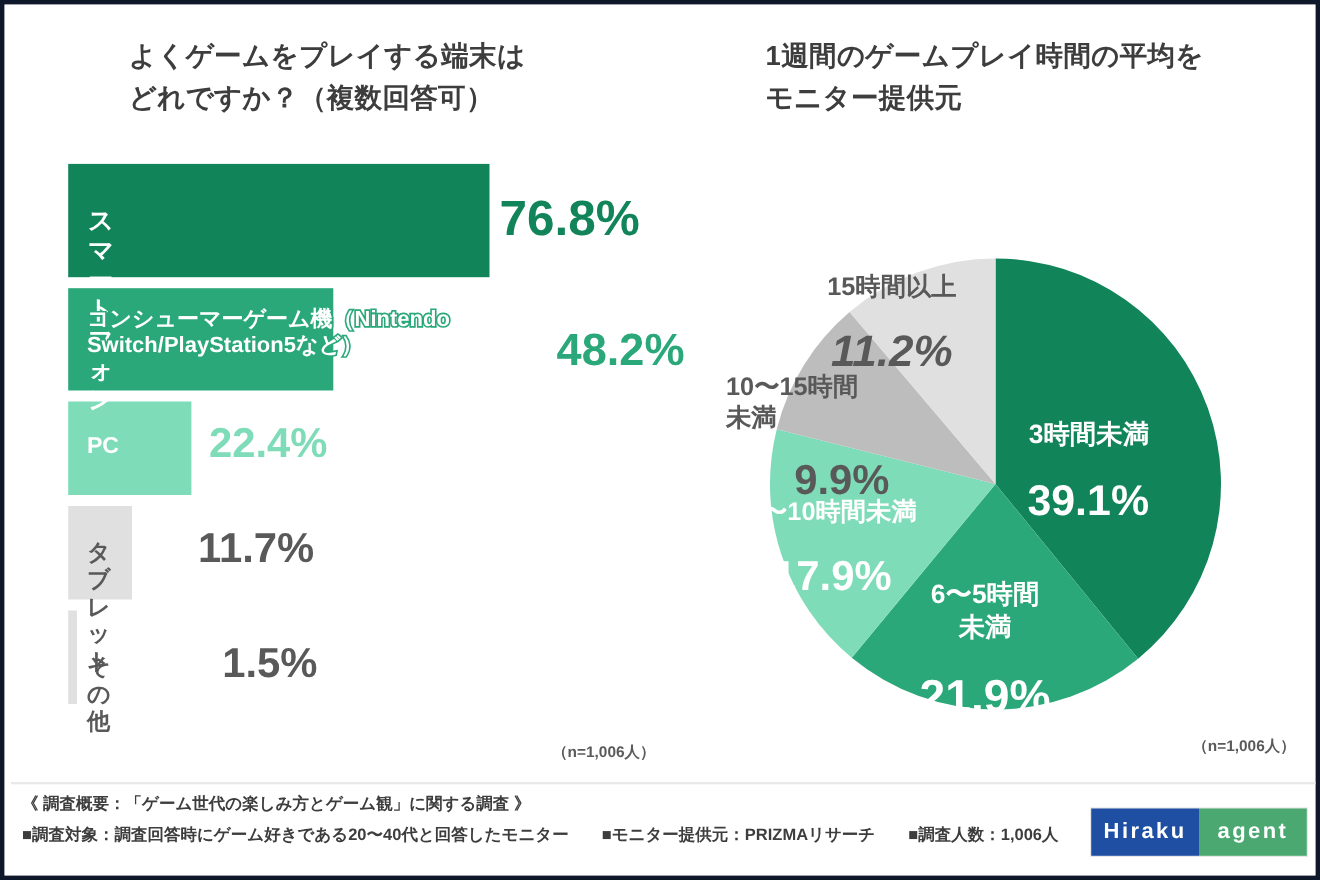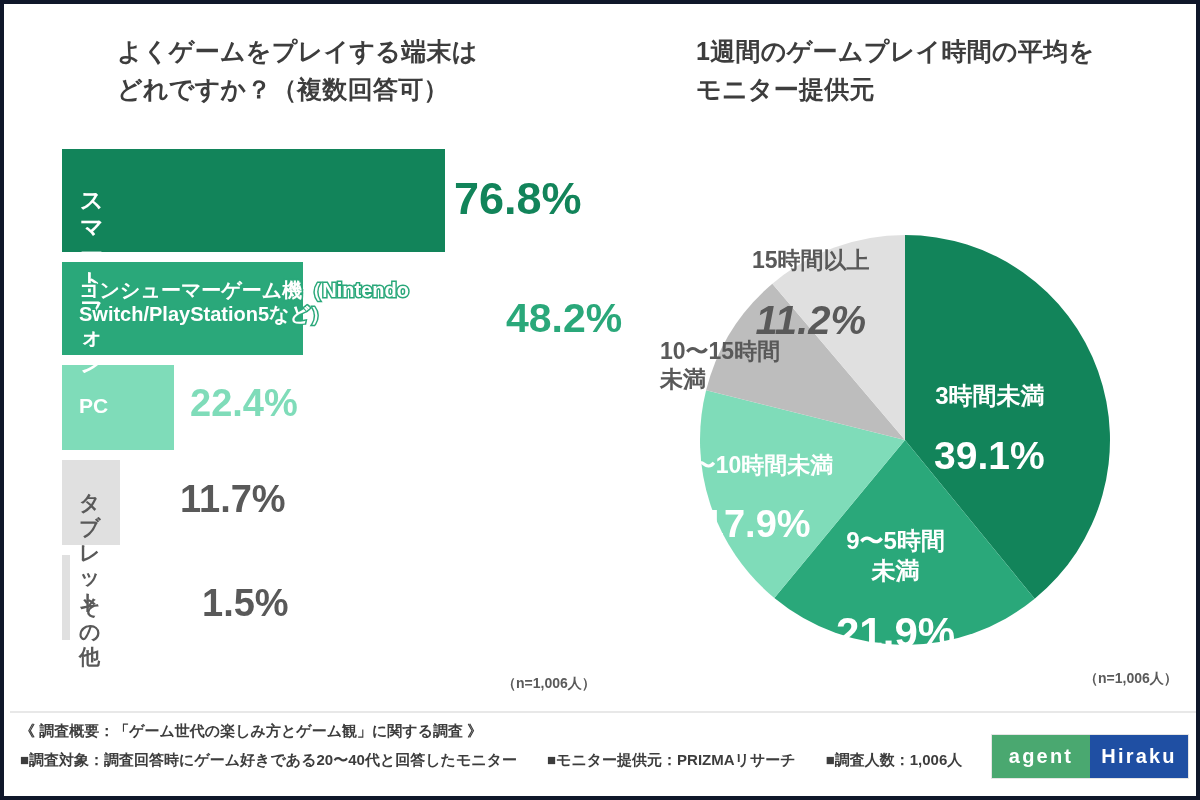--- a/index.html
+++ b/index.html
@@ -236,46 +236,47 @@
         <path d="M 206 206 L 7.124047719528278 156.26715768694163 A 205 205 0 0 1 73.3535278782638 49.6992852426533 Z" fill="#bdbdbd"></path>
         <path d="M 206 206 L 73.3535278782638 49.6992852426533 A 205 205 0 0 1 205.99999999999977 1 Z" fill="#e0e0e0"></path>
       </svg>
   </div>
 
   <div class="pie-lab" id="pl-0" style="color: rgb(255, 255, 255);">
     <span class="nm">3時間未満</span>
     <span class="pc">39.1%</span>
   </div>
   <div class="pie-lab" id="pl-1" style="color: rgb(255, 255, 255);">
-    <span class="nm">9〜5時間
+    <span class="nm">6〜5時間
 未満</span>
     <span class="pc">21.9%</span>
   </div>
   <div class="pie-lab" id="pl-2" style="color: rgb(255, 255, 255);">
     <span class="nm">5〜10時間未満</span>
     <span class="pc">17.9%</span>
   </div>
   <div class="pie-lab" id="pl-3" style="color: rgb(89, 89, 89);">
     <span class="nm">10〜15時間
 未満</span>
+    <span class="pc">9.9%</span>
   </div>
   <div class="pie-lab" id="pl-4" style="color: rgb(89, 89, 89);">
     <span class="nm">15時間以上</span>
     <span class="pc">11.2%</span>
   </div>
 
   <div class="n-note" id="n-left">（n=1,006人）</div>
   <div class="n-note" id="n-right">（n=1,006人）</div>
 
   <div id="footer-divider"></div>
   <div id="footer">
     <div class="foot-line">《 調査概要：「ゲーム世代の楽しみ方とゲーム観」に関する調査 》</div>
     <div class="foot-line">
       <span class="seg">■調査対象：調査回答時にゲーム好きである20〜40代と回答したモニター</span><span class="seg">■モニター提供元：PRIZMAリサーチ</span><span class="seg">■調査人数：1,006人</span>
     </div>
   </div>
 
   <div id="logo">
+    <div class="logo-half" id="logo-hiraku">Hiraku</div>
     <div class="logo-half" id="logo-agent">agent</div>
-    <div class="logo-half" id="logo-hiraku">Hiraku</div>
   </div>
 
 </div>
 
 </body></html>

